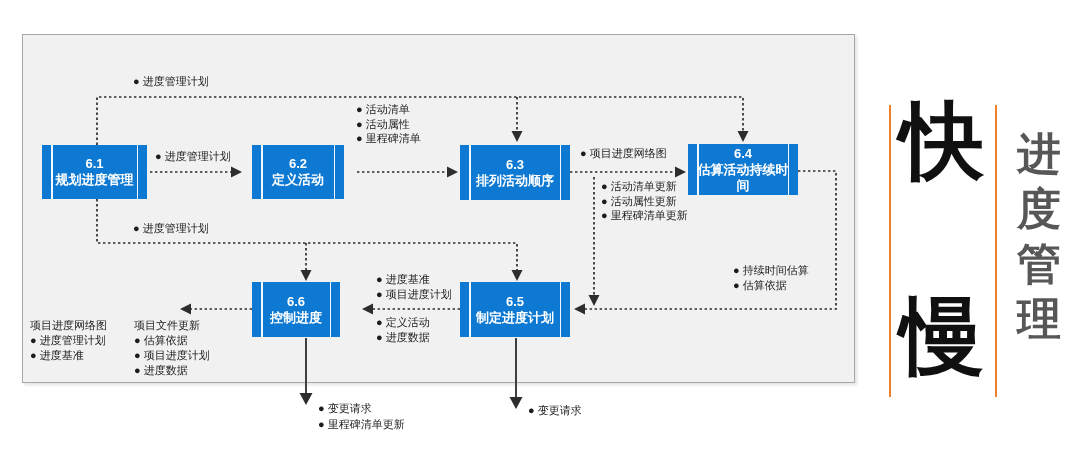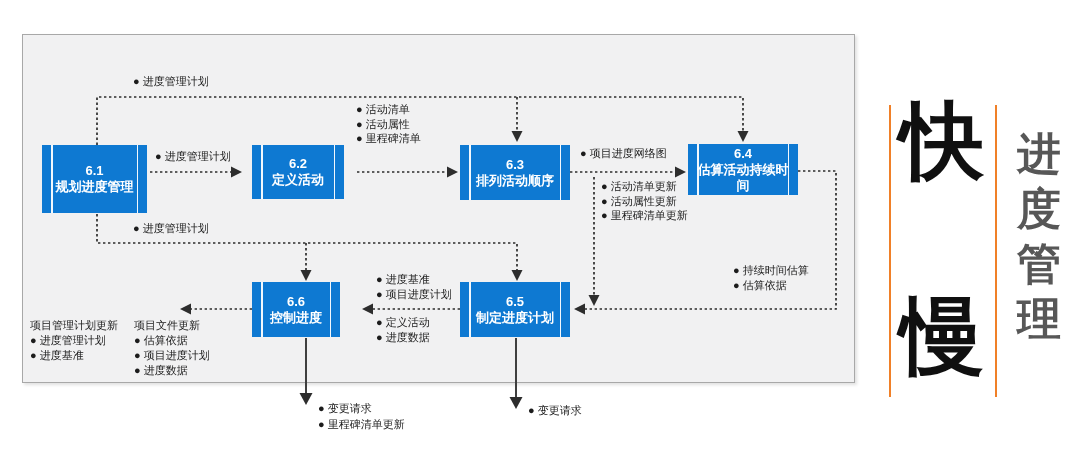--- a/index.html
+++ b/index.html
@@ -18,21 +18,21 @@
 
   
   .pbox{position:absolute;background:#0e79d2;color:#ffffff;text-align:center;
         display:flex;flex-direction:column;justify-content:center;align-items:center;
         font-weight:bold;line-height:16px;font-size:13px;}
   .pbox::before,.pbox::after{content:"";position:absolute;top:0;bottom:0;width:1.5px;background:rgba(255,255,255,0.95);}
   .pbox::before{left:9px;}
   .pbox::after{right:9px;}
   .pbox .num{display:block;}
   .pbox .nm{display:block;}
-  .b61{left:42px;top:145px;width:105px;height:68px;}
+  .b61{left:42px;top:145px;width:105px;height:54px;}
   .b62{left:252px;top:145px;width:92px;height:54px;}
   .b63{left:460px;top:145px;width:110px;height:55px;}
   .b64{left:688px;top:144px;width:110px;height:51px;}
   .b64 .nm{width:92px;}
   .b65{left:460px;top:282px;width:110px;height:55px;}
   .b66{left:252px;top:282px;width:88px;height:55px;}
 
   
   .lbl{position:absolute;color:#1c1c1c;font-size:11px;line-height:14.5px;white-space:nowrap;}
   .lbl div{white-space:nowrap;}
@@ -160,21 +160,21 @@
     <div>● 进度基准</div>
     <div>● 项目进度计划</div>
   </div>
 
   <div class="lbl lb-6566b">
     <div>● 定义活动</div>
     <div>● 进度数据</div>
   </div>
 
   <div class="lbl lb-col1">
-    <div>项目管理计划更新</div>
+    <div>项目进度网络图</div>
     <div>● 进度管理计划</div>
     <div>● 进度基准</div>
   </div>
 
   <div class="lbl lb-col2">
     <div>项目文件更新</div>
     <div>● 估算依据</div>
     <div>● 项目进度计划</div>
     <div>● 进度数据</div>
   </div>

